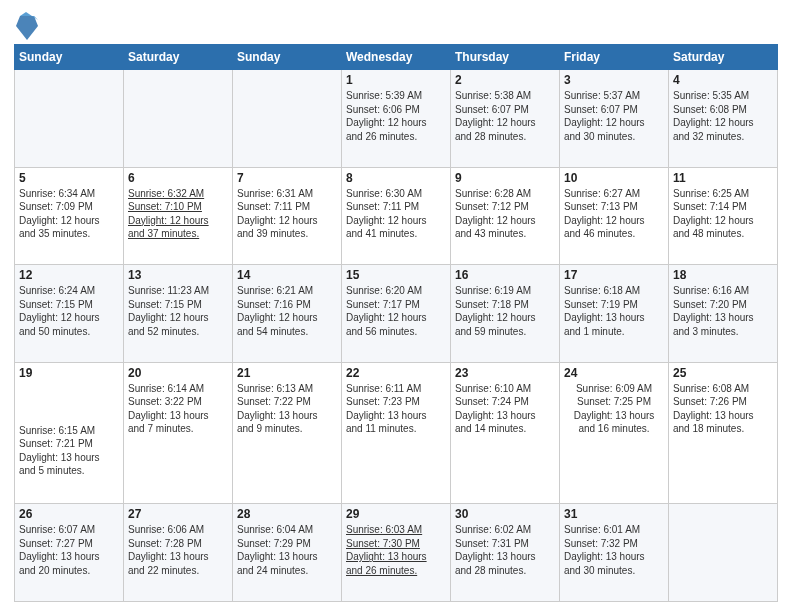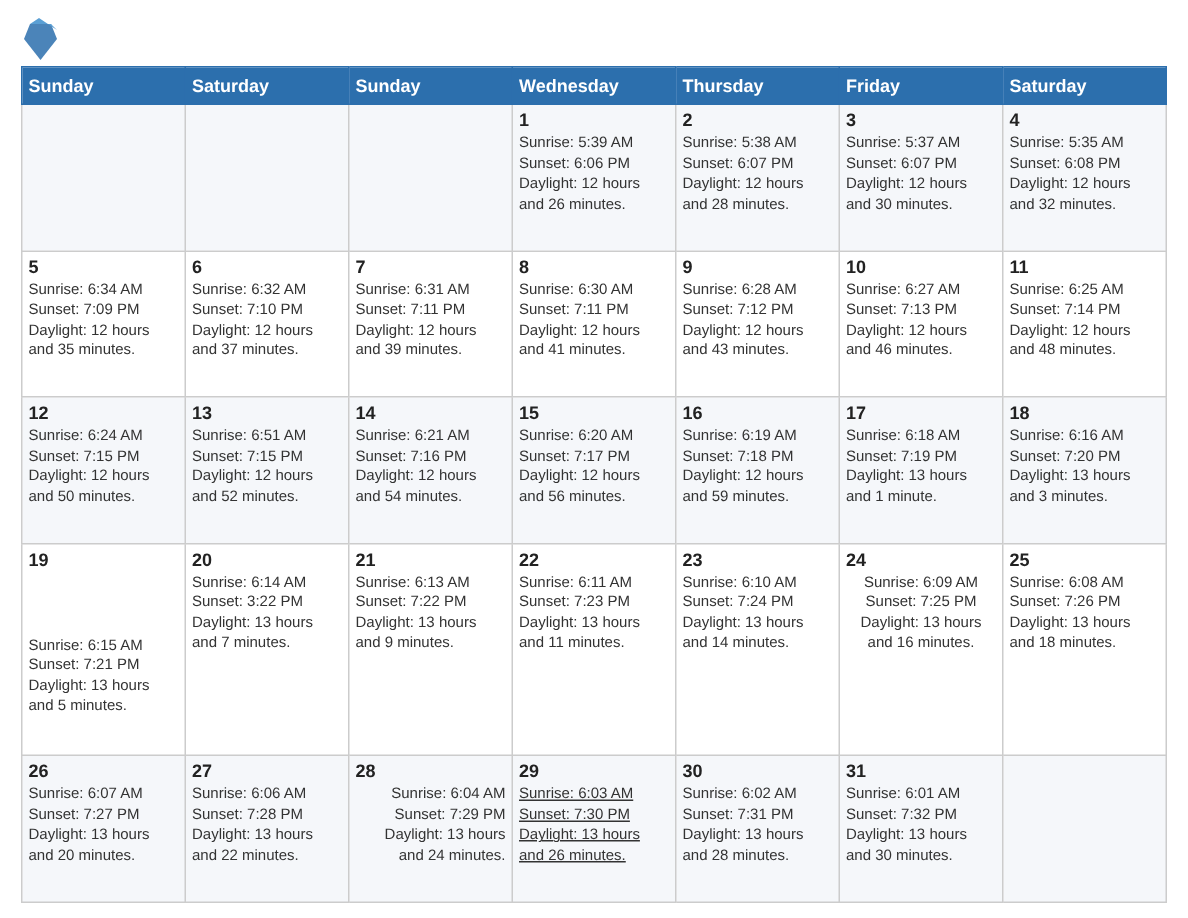--- a/index.html
+++ b/index.html
@@ -181,21 +181,21 @@
         <tr>
           <td>
             <span class="day-number">5</span>
             <div class="day-info" style="white-space: pre-line;">Sunrise: 6:34 AM
 Sunset: 7:09 PM
 Daylight: 12 hours
 and 35 minutes.</div>
           </td>
           <td>
             <span class="day-number">6</span>
-            <div class="day-info" style="white-space: pre-line;">Sunrise: 6:32 AM
+            <div class="day-info" style="white-space: pre-line; text-decoration: underline;">Sunrise: 6:32 AM
 Sunset: 7:10 PM
 Daylight: 12 hours
 and 37 minutes.</div>
           </td>
           <td>
             <span class="day-number">7</span>
             <div class="day-info" style="white-space: pre-line;">Sunrise: 6:31 AM
 Sunset: 7:11 PM
 Daylight: 12 hours
 and 39 minutes.</div>
@@ -232,21 +232,21 @@
         <tr>
           <td>
             <span class="day-number">12</span>
             <div class="day-info" style="white-space: pre-line;">Sunrise: 6:24 AM
 Sunset: 7:15 PM
 Daylight: 12 hours
 and 50 minutes.</div>
           </td>
           <td>
             <span class="day-number">13</span>
-            <div class="day-info" style="white-space: pre-line;">Sunrise: 6:51 AM
+            <div class="day-info" style="white-space: pre-line;">Sunrise: 11:23 AM
 Sunset: 7:15 PM
 Daylight: 12 hours
 and 52 minutes.</div>
           </td>
           <td>
             <span class="day-number">14</span>
             <div class="day-info" style="white-space: pre-line;">Sunrise: 6:21 AM
 Sunset: 7:16 PM
 Daylight: 12 hours
 and 54 minutes.</div>
@@ -341,21 +341,21 @@
           </td>
           <td>
             <span class="day-number">27</span>
             <div class="day-info" style="white-space: pre-line;">Sunrise: 6:06 AM
 Sunset: 7:28 PM
 Daylight: 13 hours
 and 22 minutes.</div>
           </td>
           <td>
             <span class="day-number">28</span>
-            <div class="day-info" style="white-space: pre-line; text-align: right;">Sunrise: 6:04 AM
+            <div class="day-info" style="white-space: pre-line;">Sunrise: 6:04 AM
 Sunset: 7:29 PM
 Daylight: 13 hours
 and 24 minutes.</div>
           </td>
           <td>
             <span class="day-number">29</span>
             <div class="day-info" style="white-space: pre-line; text-decoration: underline;">Sunrise: 6:03 AM
 Sunset: 7:30 PM
 Daylight: 13 hours
 and 26 minutes.</div>

